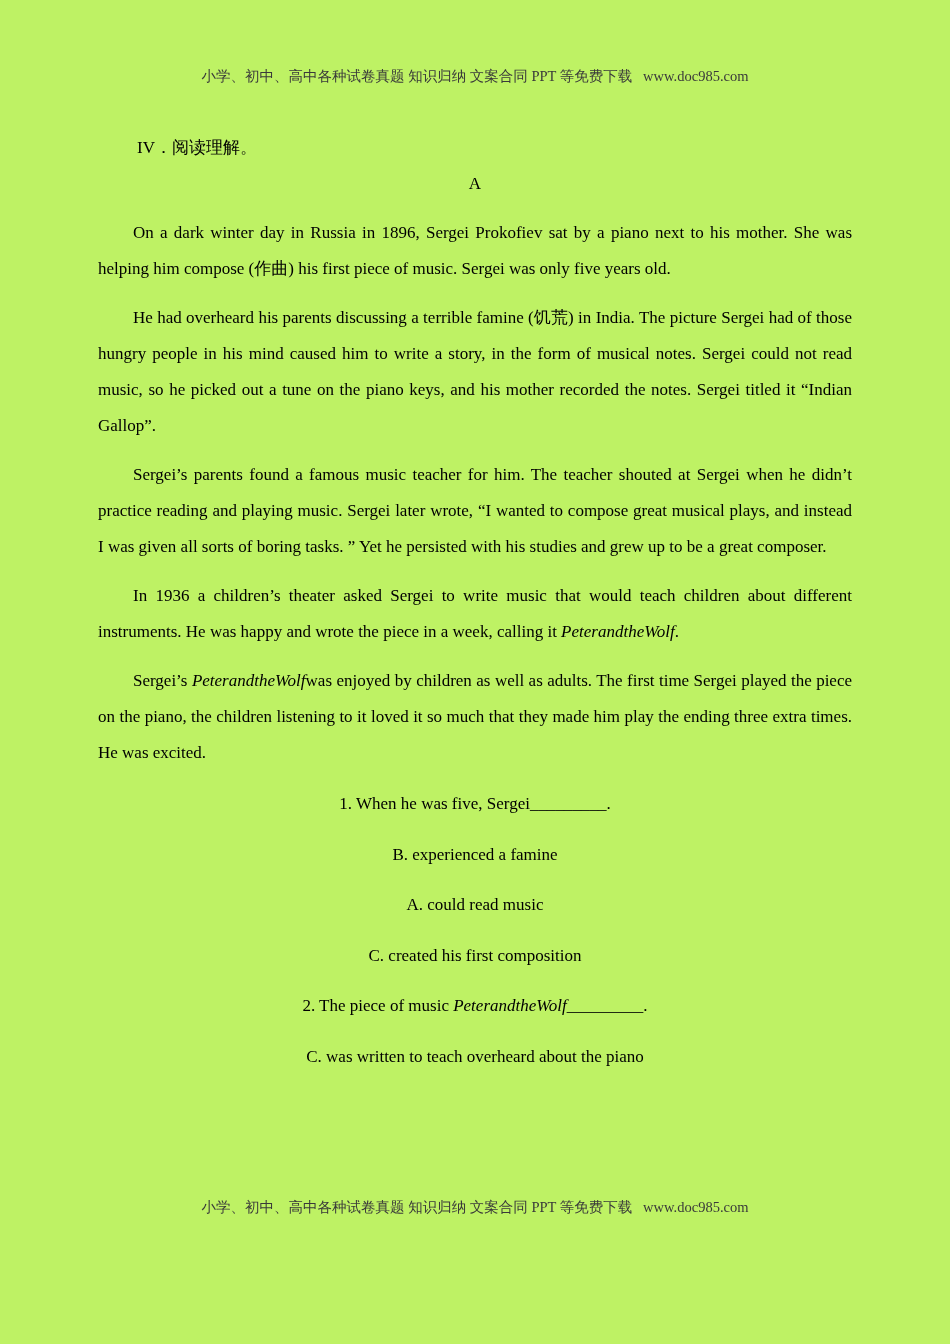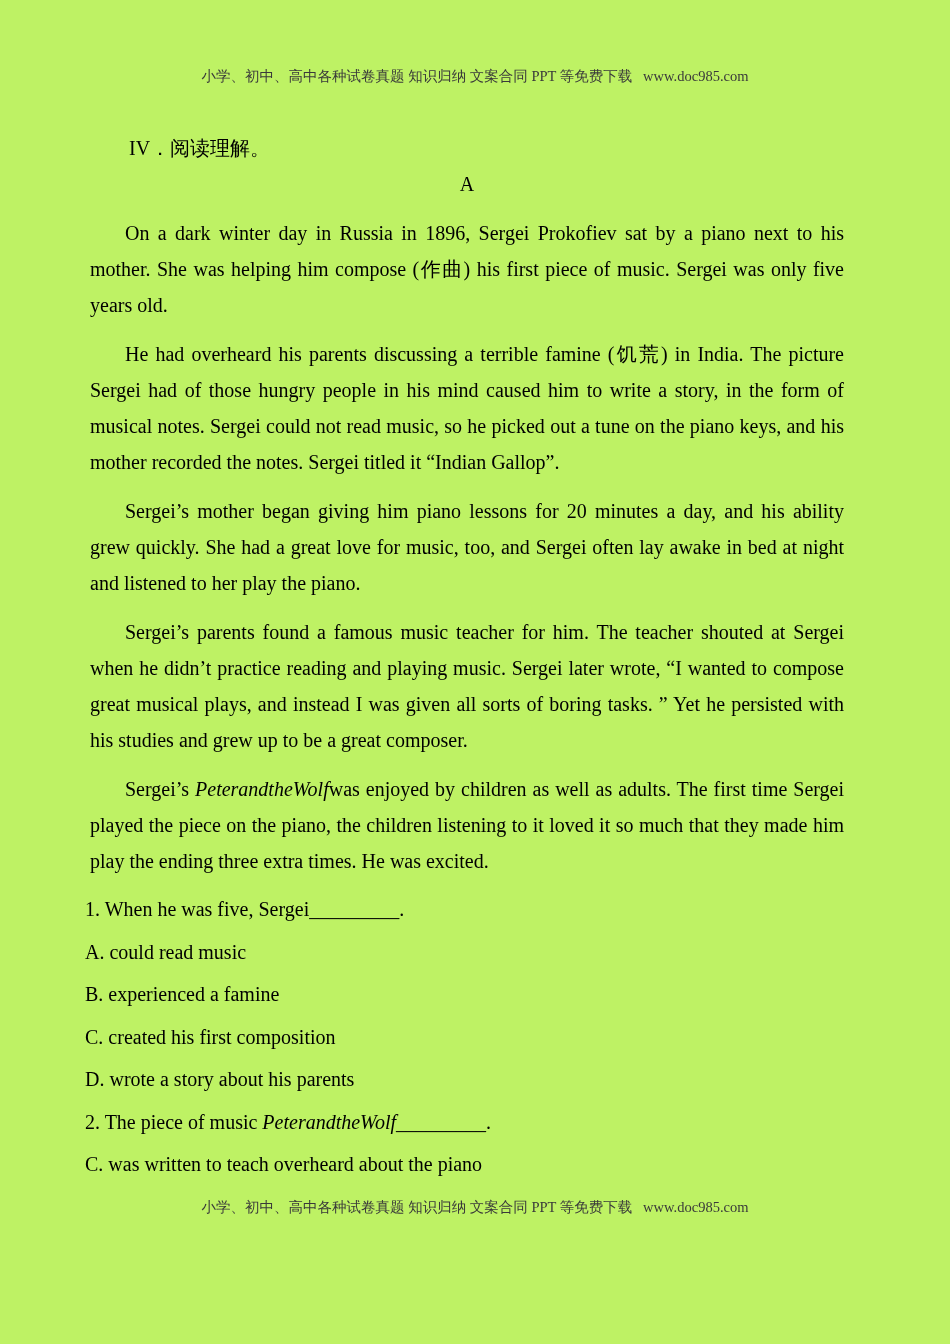--- a/index.html
+++ b/index.html
@@ -20,67 +20,66 @@
     text-align: center;
     font-size: 14.5px;
     color: #3a3a3a;
     line-height: 20px;
     white-space: pre;
   }
   .page-header { top: 66px; }
   .page-footer { top: 1197px; }
   .content {
     position: absolute;
-    left: 77px;
+    left: 85px;
     top: 130px;
     width: 780px;
-    font-size: 20px;
+    font-size: 17px;
   }
   .section-title {
     line-height: 36px;
     text-indent: 52px;
   }
   .passage-label {
     line-height: 36px;
     text-align: center;
   }
   .passage p {
     margin: 13px;
     line-height: 36px;
     text-align: justify;
     text-indent: 35px;
   }
   .questions p {
-    margin: 8px;
+    margin: 16px;
     line-height: 34.5px;
-    text-align: left;
+    text-align: center;
   }
   .it { font-style: italic; }
 </style>
 </head>
 <body>
 
 <div class="page">
   <div class="page-header">小学、初中、高中各种试卷真题 知识归纳 文案合同 PPT 等免费下载   www.doc985.com</div>
 
   <div class="content">
     <div class="section-title">IV．阅读理解。</div>
     <div class="passage-label">A</div>
     <div class="passage" id="paragraphs">
         <p><span>On a dark winter day in Russia in 1896, Sergei Prokofiev sat by a piano next to his mother. She was helping him compose (作曲) his first piece of music. Sergei was only five years old.</span></p>
         <p><span>He had overheard his parents discussing a terrible famine (饥荒) in India. The picture Sergei had of those hungry people in his mind caused him to write a story, in the form of musical notes. Sergei could not read music, so he picked out a tune on the piano keys, and his mother recorded the notes. Sergei titled it “Indian Gallop”.</span></p>
-        <p><span>Sergei’s mother began giving him piano lessons for 20 minutes a day, and his ability grew quickly. She had a great love for music, too, and Sergei often lay awake in bed at night and listened to her play the piano.</span></p>
         <p><span>Sergei’s parents found a famous music teacher for him. The teacher shouted at Sergei when he didn’t practice reading and playing music. Sergei later wrote, “I wanted to compose great musical plays, and instead I was given all sorts of boring tasks. ” Yet he persisted with his studies and grew up to be a great composer.</span></p>
+        <p><span>In 1936 a children’s theater asked Sergei to write music that would teach children about different instruments. He was happy and wrote the piece in a week, calling it </span><span class="it">PeterandtheWolf</span><span>.</span></p>
         <p><span>Sergei’s </span><span class="it">PeterandtheWolf</span><span>was enjoyed by children as well as adults. The first time Sergei played the piece on the piano, the children listening to it loved it so much that they made him play the ending three extra times. He was excited.</span></p>
       </div>
     <div class="questions" id="questions">
         <p><span>1. When he was five, Sergei_________.</span></p>
+        <p>B. experienced a famine</p>
         <p>A. could read music</p>
-        <p>B. experienced a famine</p>
         <p>C. created his first composition</p>
-        <p>D. wrote a story about his parents</p>
         <p><span>2. The piece of music </span><span class="it">PeterandtheWolf</span><span>_________.</span></p>
         <p>C. was written to teach overheard about the piano</p>
       </div>
   </div>
 
   <div class="page-footer">小学、初中、高中各种试卷真题 知识归纳 文案合同 PPT 等免费下载   www.doc985.com</div>
 </div>
 
 </body></html>

